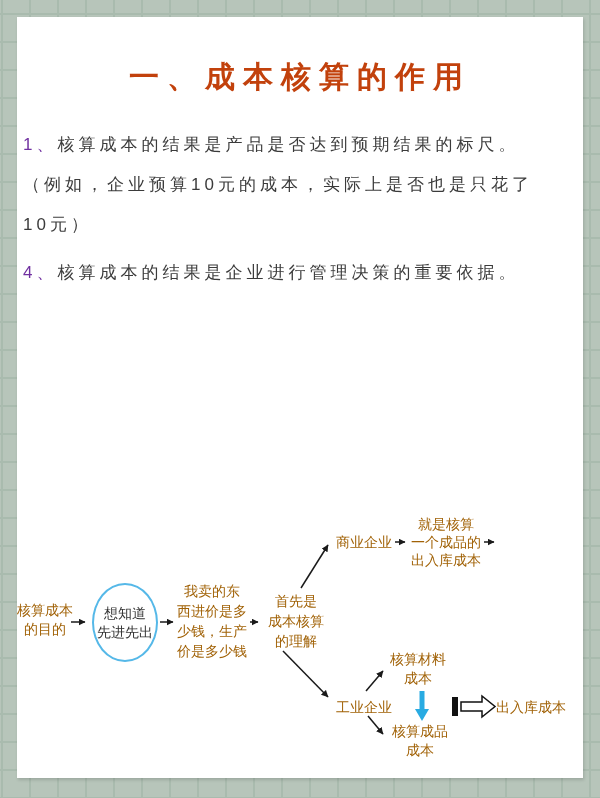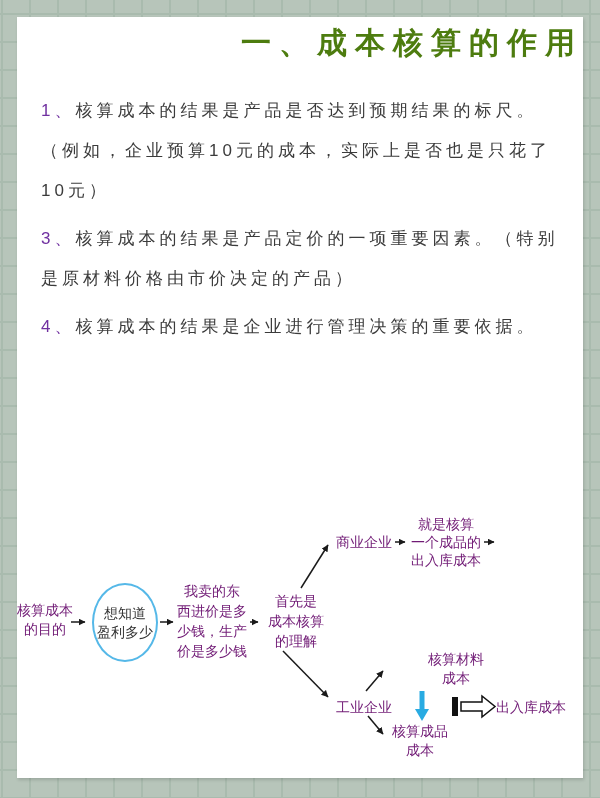--- a/index.html
+++ b/index.html
@@ -12,52 +12,52 @@
     background-size:28px 28px;
     background-position:1px 13px;
     font-family:"Liberation Sans", sans-serif;
   }
   .card{
     position:absolute;left:17px;top:17px;width:566px;height:761px;
     background:#ffffff;
     box-shadow:1px 2px 3px rgba(0,0,0,0.15);
   }
   .title{
-    margin-top:8px;
-    text-align:right;
-    color:#4d7c0f;
+    margin-top:42px;
+    text-align:center;
+    color:#c2410c;
     font-size:30px;
     font-weight:bold;
     letter-spacing:8px;
     line-height:36px;
   }
   .content{
     margin-top:30px;
-    padding:0 13px 0 24px;
+    padding:0 13px 0 6px;
   }
   .point{
     margin:0 0 8px 0;
     font-size:17px;
     line-height:40px;
     letter-spacing:4px;
     color:#3b3b3b;
     text-align:left;
   }
   .point .ptext{white-space:pre-line;}
   .num{color:#7030a0;}
   
   .diagram{
     position:absolute;left:0;top:483px;width:566px;height:278px;
     font-family:"DejaVu Serif", serif;
   }
   .d-node{
     position:absolute;
     font-size:14px;
     line-height:19px;
-    color:#701a75;
+    color:#a16207;
     text-align:center;
     white-space:pre-line;
   }
   .d-circle{
     position:absolute;left:75px;top:83px;width:66px;height:79px;
     border:2px solid #55b8e8;border-radius:50%;
     box-sizing:border-box;
     display:flex;align-items:center;justify-content:center;
     font-size:14px;line-height:19px;color:#333;
     text-align:center;white-space:pre-line;
@@ -68,22 +68,20 @@
 <body>
 
 <div class="card">
 
   <div class="title">一、成本核算的作用</div>
 
   <div class="content">
     <p class="point"><span class="num">1、</span><span class="ptext">核算成本的结果是产品是否达到预期结果的标尺。
 （例如，企业预算10元的成本，实际上是否也是只花了
 10元）</span></p>
-    <p class="point"><span class="num">3、</span><span class="ptext">核算成本的结果是产品定价的一项重要因素。（特别
-是原材料价格由市价决定的产品）</span></p>
     <p class="point"><span class="num">4、</span><span class="ptext">核算成本的结果是企业进行管理决策的重要依据。</span></p>
   </div>
 
   <div class="diagram">
 
     <svg class="arrows" viewBox="0 0 566 278" xmlns="http://www.w3.org/2000/svg">
       <defs>
         <marker id="ah" markerWidth="8" markerHeight="8" refX="6.5" refY="3.5" orient="auto" markerUnits="userSpaceOnUse">
           <path d="M0,0 L7,3.5 L0,7 Z" fill="#1a1a1a"></path>
         </marker>
@@ -106,41 +104,41 @@
       <g>
         <rect x="435" y="197" width="6" height="19" fill="#111111"></rect>
         <path d="M444,202 L465,202 L465,196 L478,206.5 L465,217 L465,211 L444,211 Z" fill="#ffffff" stroke="#111111" stroke-width="1.5"></path>
       </g>
     </svg>
 
     <div class="d-node" style="left:-3px;top:101px;width:62px;">核算成本
 的目的</div>
 
     <div class="d-circle">想知道
-盈利多少</div>
+先进先出</div>
 
     <div class="d-node" style="left:243px;top:91px;width:72px;line-height:20px;">首先是
 成本核算
 的理解</div>
 
     <div class="d-node" style="left:156px;top:81px;width:78px;line-height:20px;">我卖的东
 西进价是多
 少钱，生产
 价是多少钱</div>
 
     <div class="d-node" style="left:317px;top:34px;width:60px;line-height:17px;">商业企业</div>
 
     <div class="d-node" style="left:391px;top:15px;width:76px;line-height:18px;">就是核算
 一个成品的
 出入库成本</div>
 
 
     <div class="d-node" style="left:317px;top:199px;width:60px;line-height:17px;">工业企业</div>
 
-    <div class="d-node" style="left:369px;top:150px;width:64px;margin-left:38px;">核算材料
+    <div class="d-node" style="left:369px;top:150px;width:64px;">核算材料
 成本</div>
 
     <div class="d-node" style="left:371px;top:222px;width:64px;">核算成品
 成本</div>
 
     <div class="d-node" style="left:479px;top:199px;width:88px;line-height:16px;text-align:left;">出入库成本</div>
 
   </div>
 </div>
 

